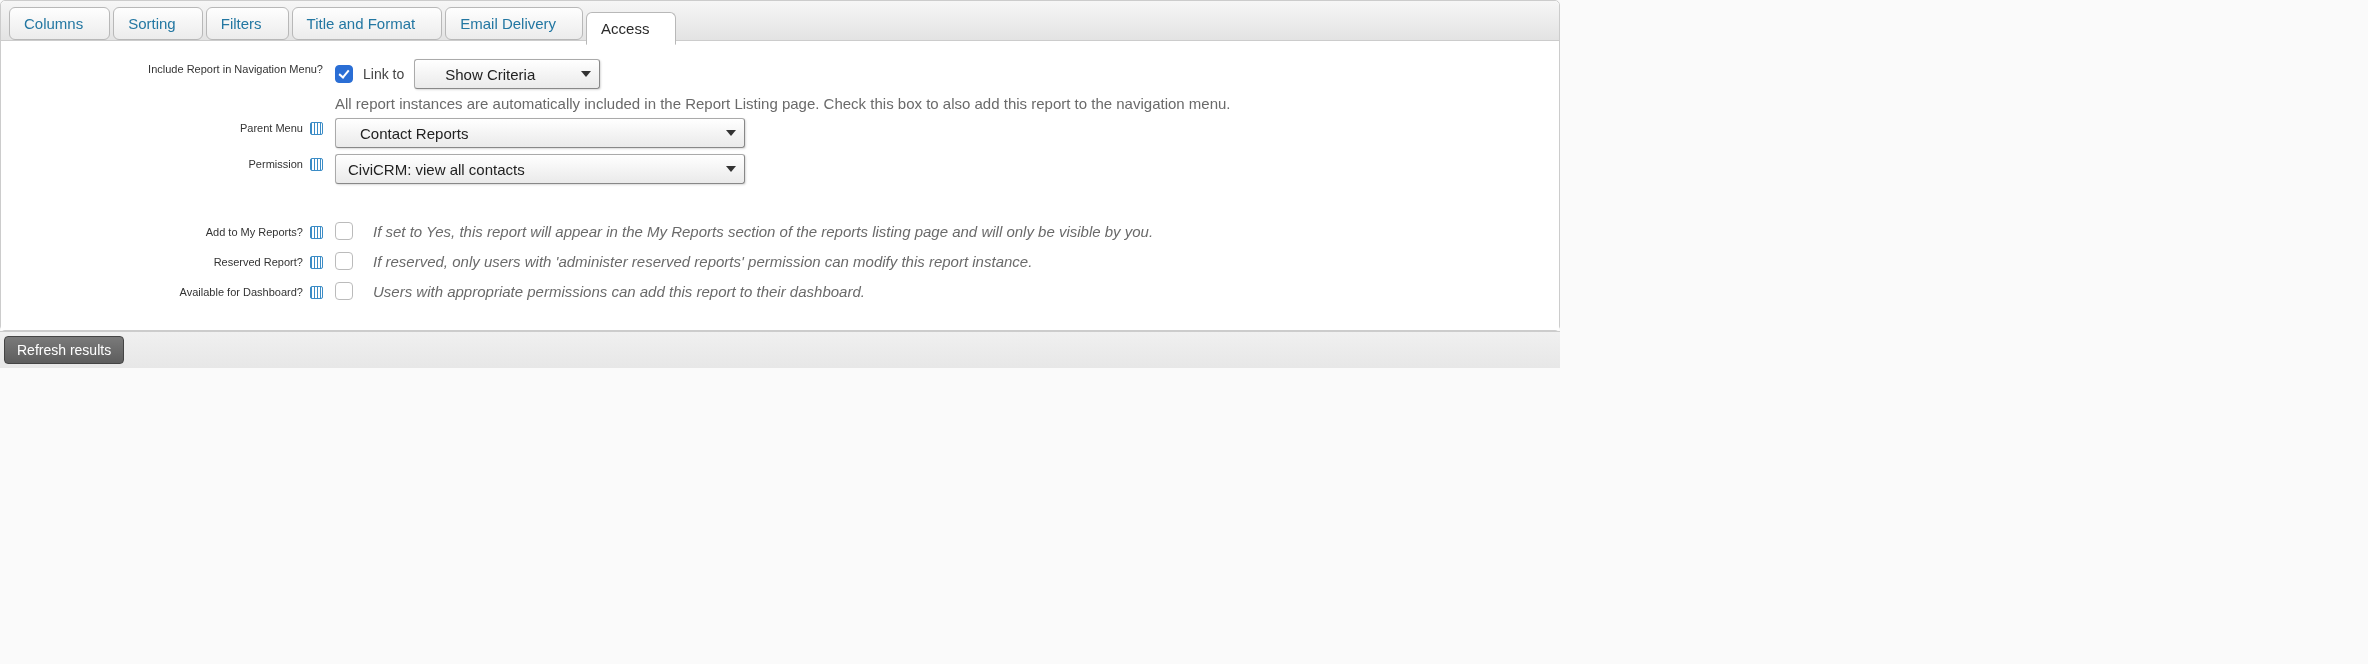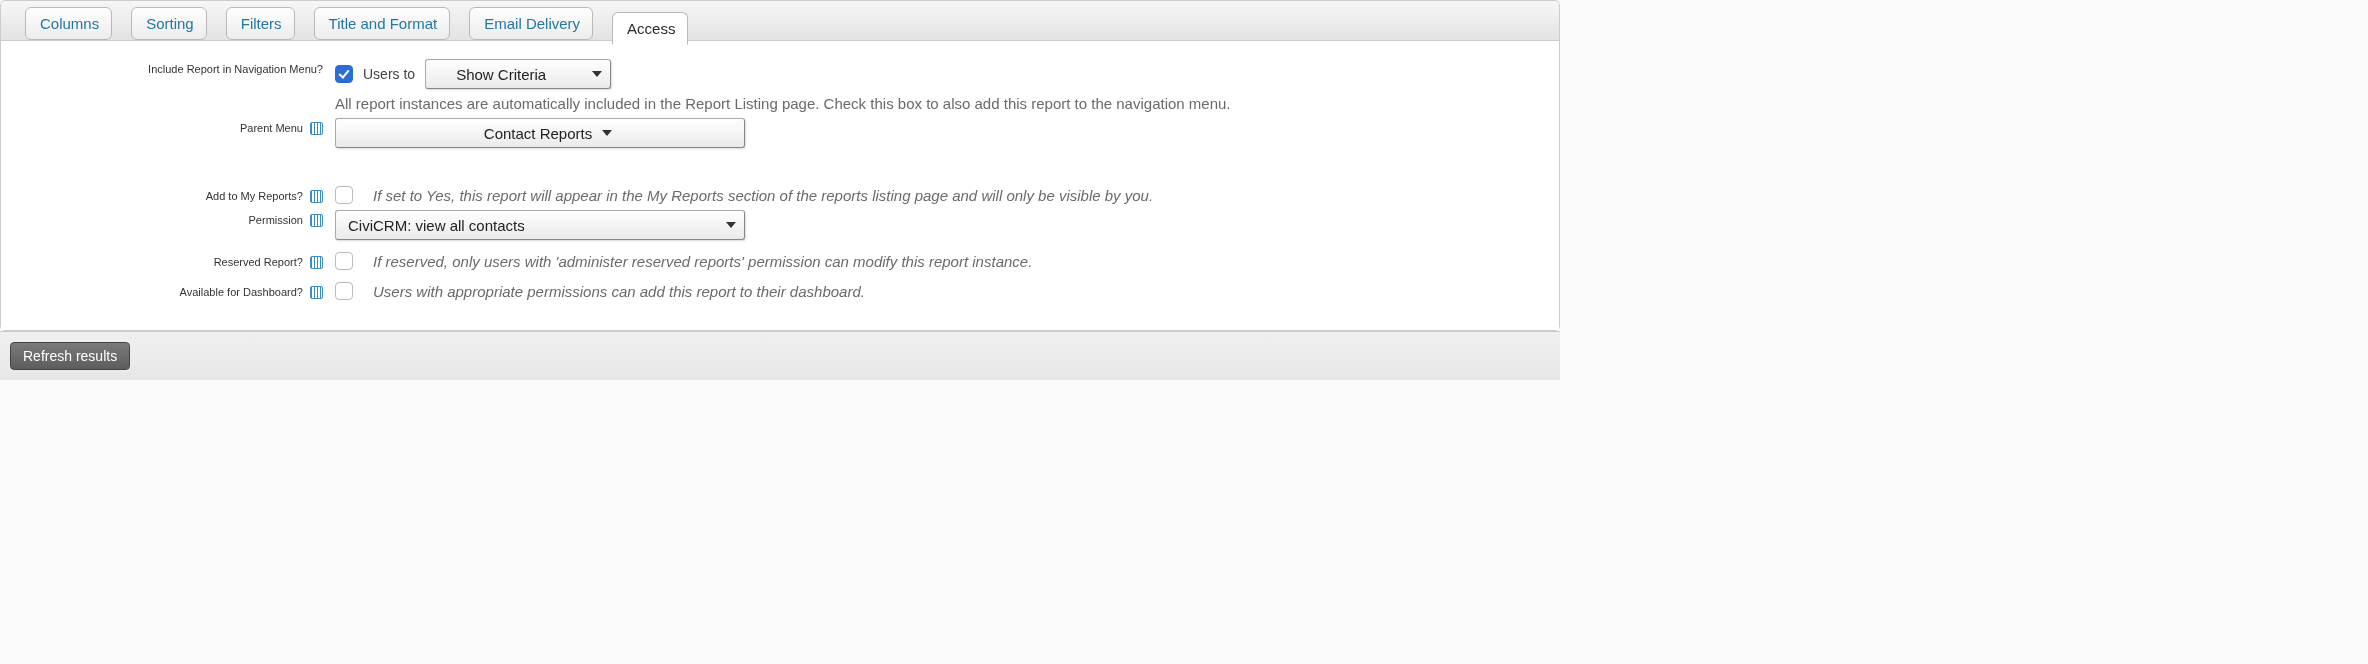--- a/index.html
+++ b/index.html
@@ -20,30 +20,29 @@
     background: linear-gradient(#f6f6f6, #e3e3e3);
     border-bottom: 1px solid #ccc;
     border-top-left-radius: 5px;
     border-top-right-radius: 5px;
     padding: 6px 8px 0 8px;
     display: flex;
     gap: 3px;
   }
   .tab {
     display: inline-block;
-    padding: 7px 12px 7px 14px;
+    padding: 7px 26px 7px 14px;
     border: 1px solid #b8b8b8;
     border-radius: 6px;
     background: linear-gradient(#fefefe, #ececec);
     color: #2377a2;
     font-size: 15px;
     cursor: pointer;
     position: relative;
     top: 0px;
-    margin-left: 16px;
   }
   .tab.active {
     background: #fff;
     color: #2a2a2a;
     border-bottom-color: #fff;
     border-top-left-radius: 6px;
     border-top-right-radius: 6px;
     border-bottom-left-radius: 0;
     border-bottom-right-radius: 0;
     position: relative;
@@ -124,37 +123,37 @@
     box-shadow: 1px 1px 2px rgba(0,0,0,0.15);
   }
   .select .caret {
     margin-left: 10px;
     width: 0; height: 0;
     border-left: 5px solid transparent;
     border-right: 5px solid transparent;
     border-top: 6px solid #333;
   }
   .select.small { min-width: 150px; height: 30px; padding-left: 30px; gap: 36px; }
-  .select.wide { width: 410px; padding-left: 24px; justify-content: center; }
+  .select.wide { width: 410px; padding-left: 24px; }
   .select.wide2 { width: 410px; padding-left: 12px; }
   .hint {
     margin-top: 6px;
     color: #6a6a6a;
     font-size: 15px;
   }
   .inline-hint {
     font-style: italic;
     color: #6a6a6a;
     font-size: 15px;
     margin-left: 10px;
   }
   .bottom-bar {
     background: linear-gradient(#f0f0f0, #e7e7e7);
     border-top: 1px solid #ccc;
-    padding: 6px;
+    padding: 0;
     width: 1560px;
   }
   .refresh-btn {
     display: inline-block;
     padding: 5px 12px;
     background: linear-gradient(#7a7a7a, #5d5d5d);
     color: #fff;
     border: 1px solid #444;
     border-radius: 4px;
     font-size: 14px;
@@ -178,21 +177,21 @@
 
   <div class="content">
 
     <div class="form-row">
       <div class="label-cell">
         <span>Include Report in Navigation Menu?</span>
       </div>
       <div class="field-cell">
         <div class="inline-controls">
           <span class="checkbox checked"></span>
-          <span>Users to</span>
+          <span>Link to</span>
           <span class="select small">
             <span>Show Criteria</span>
             <span class="caret"></span>
           </span>
         </div>
         <div class="hint">All report instances are automatically included in the Report Listing page. Check this box to also add this report to the navigation menu.</div>
       </div>
     </div>
 
     <div class="form-row spaced">
@@ -201,46 +200,46 @@
         <span class="help-icon"></span>
       </div>
       <div class="field-cell">
         <span class="select wide">
           <span>Contact Reports</span>
           <span class="caret"></span>
         </span>
       </div>
     </div>
 
+    <div class="form-row spaced">
+      <div class="label-cell">
+        <span>Permission</span>
+        <span class="help-icon"></span>
+      </div>
+      <div class="field-cell">
+        <span class="select wide2">
+          <span>CiviCRM: view all contacts</span>
+          <span class="caret"></span>
+        </span>
+      </div>
+    </div>
+
     <div class="form-row spaced" style="margin-top:38px">
       <div class="label-cell">
         <span>Add to My Reports?</span>
         <span class="help-icon"></span>
       </div>
       <div class="field-cell">
         <span class="inline-controls">
           <span class="checkbox"></span>
           <span class="inline-hint">If set to Yes, this report will appear in the My Reports section of the reports listing page and will only be visible by you.</span>
         </span>
       </div>
     </div>
 
-    <div class="form-row spaced">
-      <div class="label-cell">
-        <span>Permission</span>
-        <span class="help-icon"></span>
-      </div>
-      <div class="field-cell">
-        <span class="select wide2">
-          <span>CiviCRM: view all contacts</span>
-          <span class="caret"></span>
-        </span>
-      </div>
-    </div>
-
     <div class="form-row" style="margin-top:12px">
       <div class="label-cell">
         <span>Reserved Report?</span>
         <span class="help-icon"></span>
       </div>
       <div class="field-cell">
         <span class="inline-controls">
           <span class="checkbox"></span>
           <span class="inline-hint">If reserved, only users with 'administer reserved reports' permission can modify this report instance.</span>
         </span>

